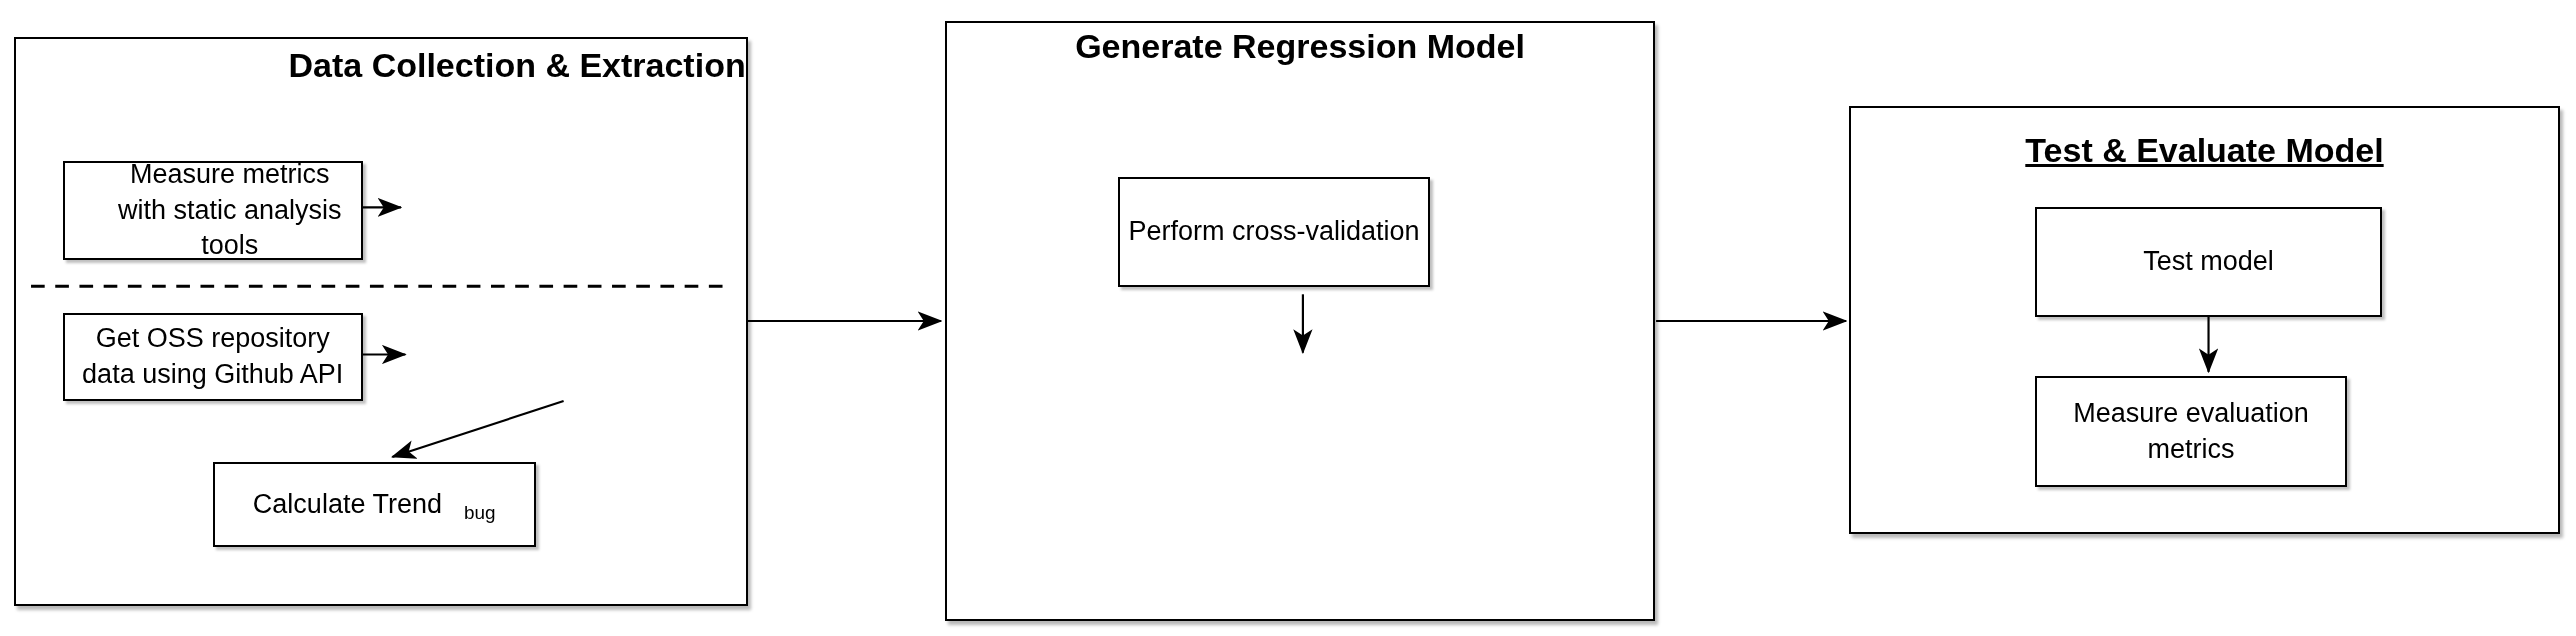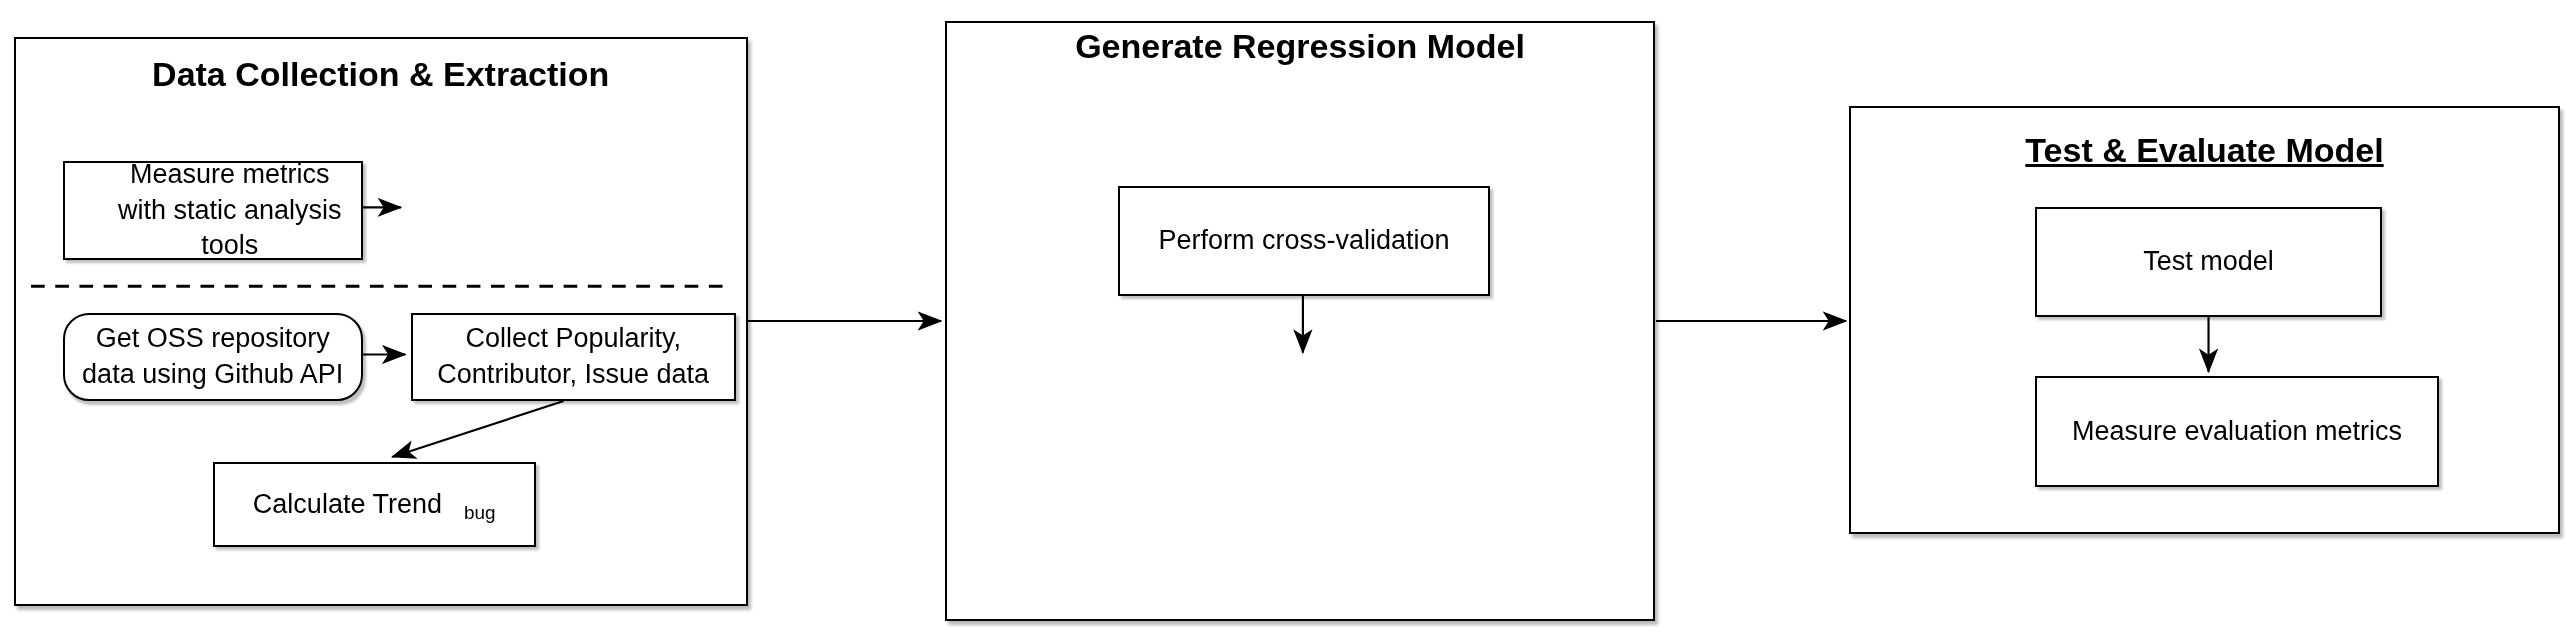--- a/index.html
+++ b/index.html
@@ -28,21 +28,21 @@
   #panel-3 { left: 1849px; top: 106px; width: 711px; height: 428px; text-decoration: underline; }
 
   .panel-title {
     width: 100%;
     text-align: center;
     font-size: 34px;
     font-weight: 700;
     line-height: 1.1;
     letter-spacing: 0px;
   }
-  #panel-1 .panel-title { margin-top: 17px; }
+  #panel-1 .panel-title { margin-top: 8px; text-align: right; }
   #panel-2 .panel-title { margin-top: 5px; }
   #panel-3 .panel-title { margin-top: 23.6px; }
 
   .node {
     position: absolute;
     background: #ffffff;
     border: 2.5px solid #000000;
     box-shadow: 2.5px 3.1px 2.5px rgba(0,0,0,0.25);
     box-sizing: border-box;
     display: flex;
@@ -50,31 +50,31 @@
     justify-content: center;
     text-align: center;
     font-size: 27px;
     line-height: 1.32;
     padding: 2.5px 5px;
   }
 
   
   #node-measure-metrics   { left: 47px;  top: 122px; width: 300px; height: 99px; padding-left: 39px; }
   #node-collect-code      { left: 390px; top: 122px; width: 299px; height: 99px; }
-  #node-get-oss           { left: 47px;  top: 274px; width: 300px; height: 88px; border-radius: 26px; }
+  #node-get-oss           { left: 47px;  top: 274px; width: 300px; height: 88px; }
   #node-collect-popularity{ left: 395px; top: 274px; width: 325px; height: 88px; }
   #node-calculate-trend   { left: 197px; top: 423px; width: 323px; height: 85px; }
 
   
-  #node-cross-validation  { left: 171px; top: 163px; width: 372px; height: 110px; }
+  #node-cross-validation  { left: 171px; top: 154px; width: 312px; height: 110px; }
   #node-degree-value      { left: 184px; top: 335px; width: 348px; height: 110px; }
 
   
   #node-test-model        { left: 184px; top: 99px; width: 347px; height: 110px; }
-  #node-measure-eval      { left: 184px; top: 268px; width: 404px; height: 111px; }
+  #node-measure-eval      { left: 184px; top: 268px; width: 312px; height: 111px; }
 
   .term-italic { }
   .term-sub {
     font-size: 70%;
     vertical-align: sub;
     line-height: 0;
     margin-left: 22px;
   }
 
   #edge-layer {
@@ -95,23 +95,20 @@
 
     <div class="node" id="node-measure-metrics">
       <span>Measure metrics with static analysis tools</span>
     </div>
 
 
     <div class="node" id="node-get-oss">
       <span>Get OSS repository data using Github API</span>
     </div>
 
-    <div class="node" id="node-collect-popularity">
-      <span>Collect Popularity, Contributor, Issue data</span>
-    </div>
 
     <div class="node" id="node-calculate-trend">
       <span>
         <span>Calculate </span><span class="term-italic">Trend</span><span class="term-sub">bug</span>
       </span>
     </div>
   </section>
 
   <section class="panel" id="panel-2">
     <div class="panel-title">Generate Regression Model</div>

